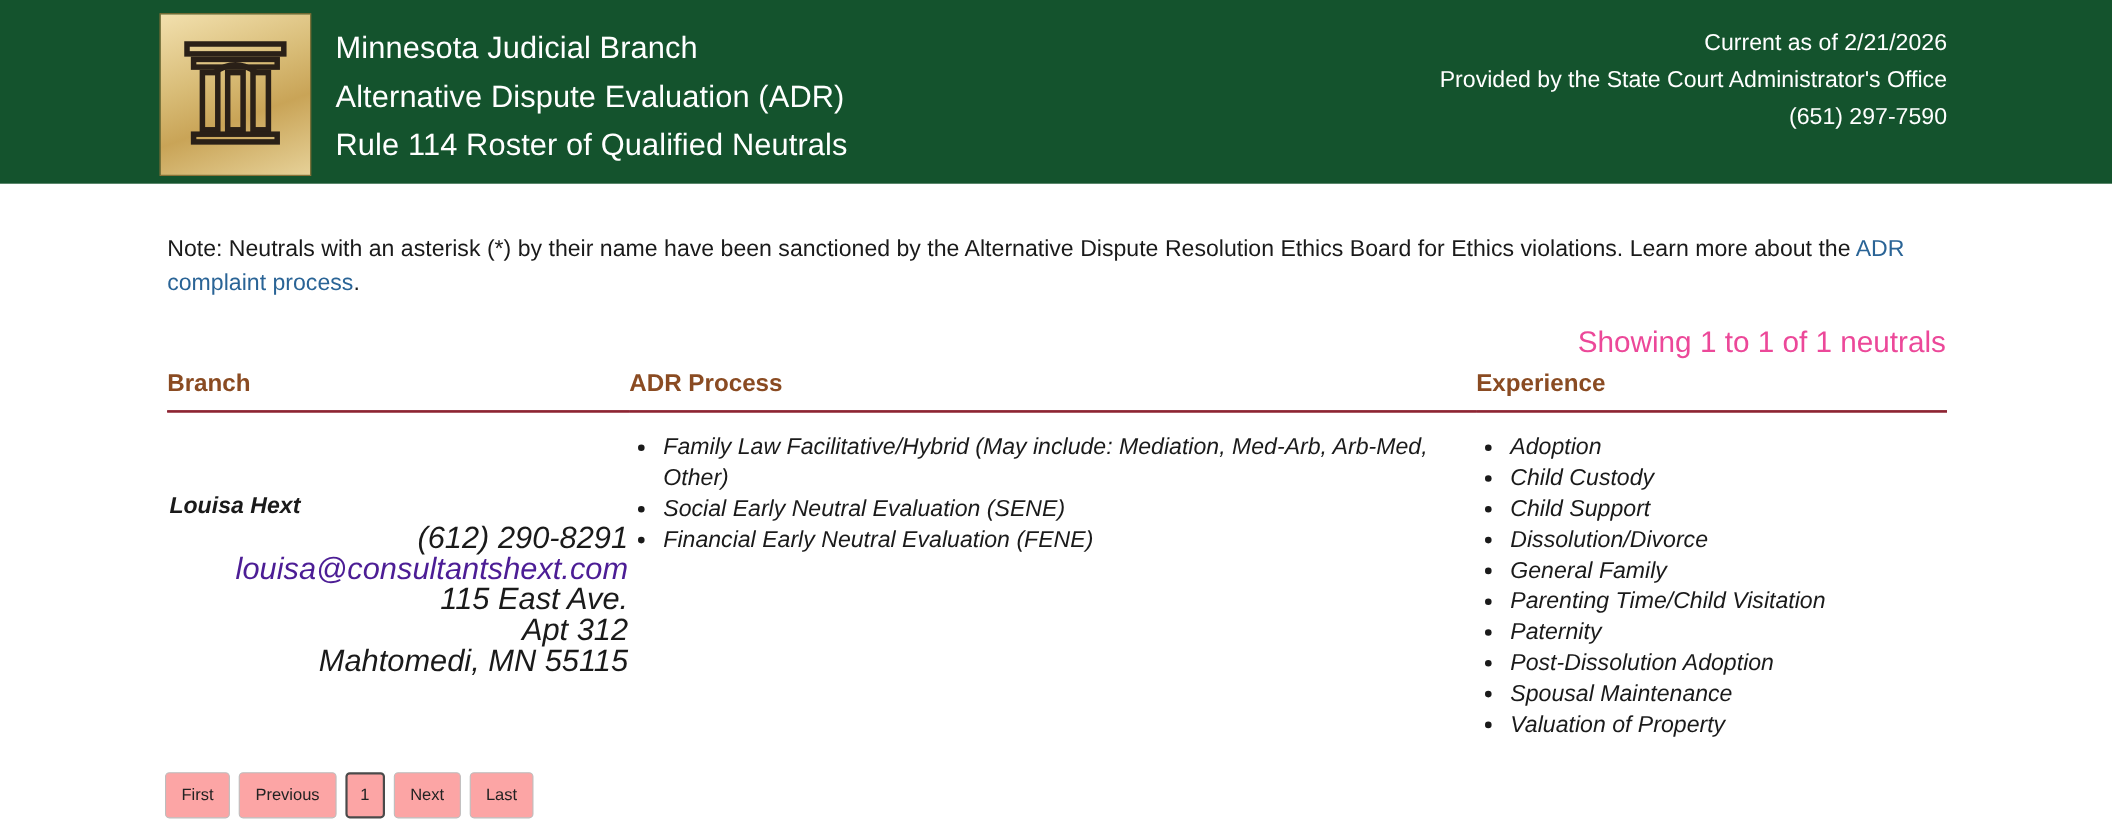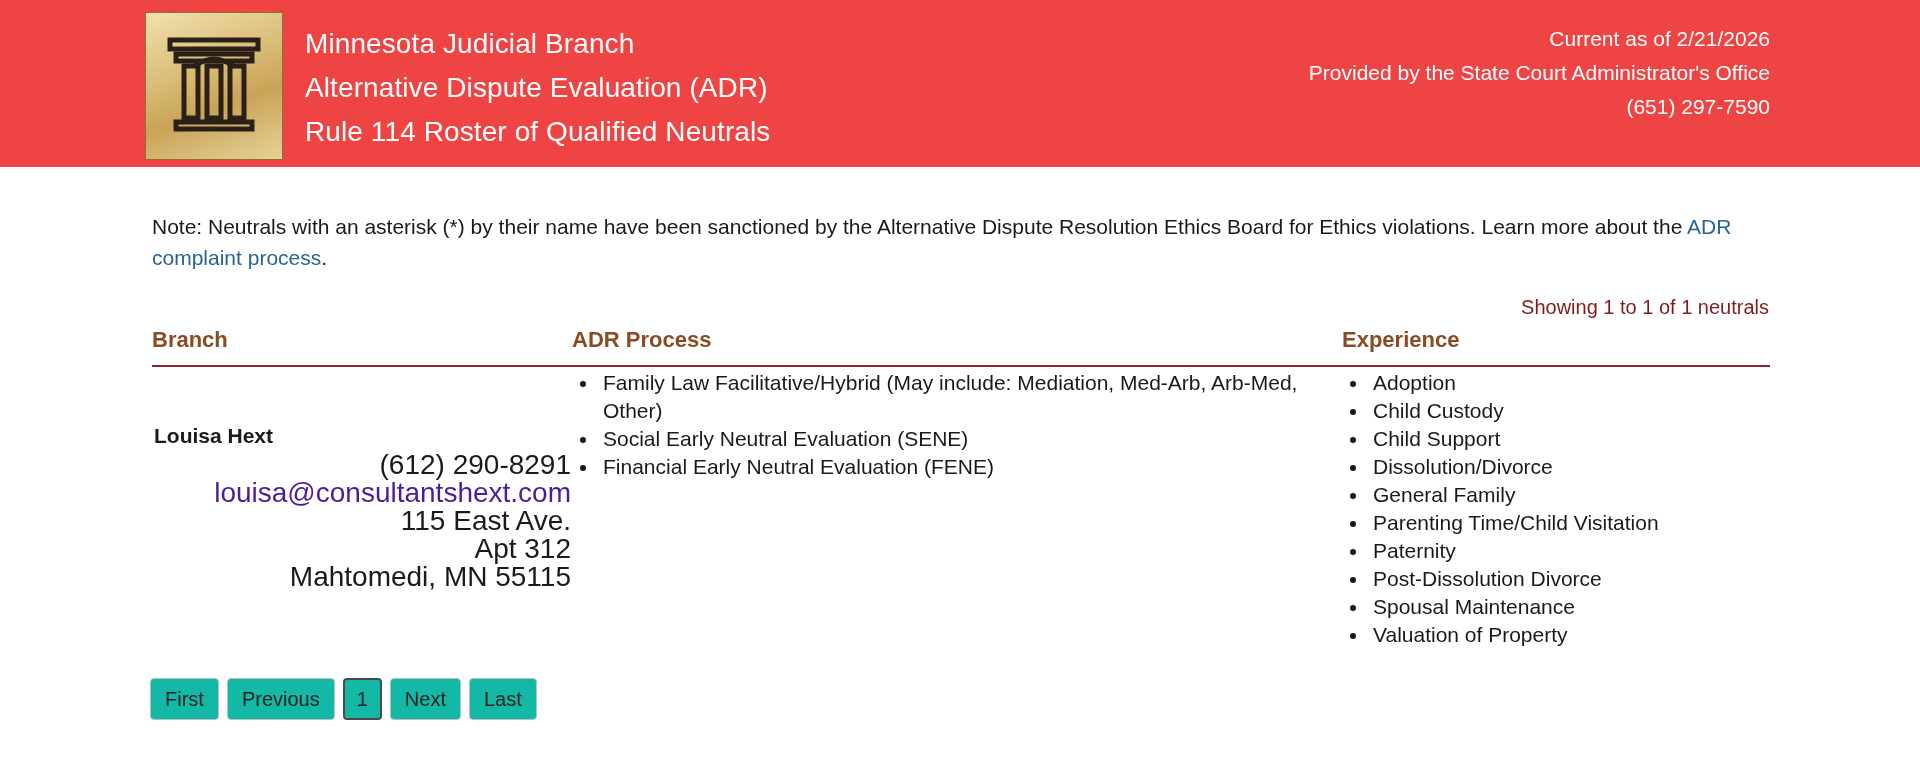--- a/index.html
+++ b/index.html
@@ -10,21 +10,21 @@
     color: #1a1a1a;
   }
   body {
     width: 1920px;
     height: 762px;
     overflow: hidden;
   }
 
   
   .header {
-    background: #ef4444;
+    background: #14532d;
     color: #ffffff;
     height: 167px;
     box-sizing: border-box;
     display: flex;
     align-items: flex-start;
     padding: 0;
     position: relative;
   }
   .header-inner {
     width: 100%;
@@ -83,22 +83,22 @@
     margin-top: 44px;
     max-width: 1590px;
   }
   .note a {
     color: #2a6496;
     text-decoration: none;
   }
 
   .showing {
     text-align: right;
-    font-size: 20px;
-    color: #7f1d1d;
+    font-size: 27px;
+    color: #ec4899;
     margin-top: 23px;
     padding-right: 1px;
   }
 
   
   table.roster {
     width: 100%;
     border-collapse: collapse;
     margin-top: 8px;
     table-layout: fixed;
@@ -111,23 +111,24 @@
     padding: 0 0 12px 0;
     border-bottom: 2px solid #8d2432;
     vertical-align: bottom;
   }
   th.col-neutral { width: 420px; padding-left: 2px; }
   th.col-process { width: 770px; }
   th.col-experience { width: auto; }
 
   table.roster td {
     vertical-align: top;
-    padding-top: 2px;
-    font-size: 21px;
-    line-height: 28px;
+    padding-top: 18px;
+    font-size: 21px;
+    line-height: 28px;
+    font-style: italic;
   }
   td.cell-neutral { padding-left: 2px; }
   .neutral-block {
     padding-top: 53px;
   }
   .neutral-name {
     font-weight: bold;
     font-size: 21px;
     line-height: 28px;
     margin-bottom: 1px;
@@ -160,23 +161,23 @@
 
   
   .pager {
     display: flex;
     gap: 8px;
     padding: 0 0 0 150px;
     margin-top: 28px;
   }
   .pager button {
     font-family: "Liberation Sans", sans-serif;
-    font-size: 20px;
+    font-size: 15px;
     color: #222;
-    background: #14b8a6;
+    background: #fca5a5;
     border: 1px solid #bdbdbd;
     border-radius: 4px;
     padding: 9px 14px;
     min-width: 38px;
     cursor: pointer;
     line-height: 22px;
   }
   .pager button.current {
     border: 2px solid #4a4a4a;
     font-weight: normal;
@@ -252,21 +253,21 @@
         </td>
         <td class="cell-experience">
           <ul class="bullets">
             <li>Adoption</li>
             <li>Child Custody</li>
             <li>Child Support</li>
             <li>Dissolution/Divorce</li>
             <li>General Family</li>
             <li>Parenting Time/Child Visitation</li>
             <li>Paternity</li>
-            <li>Post-Dissolution Divorce</li>
+            <li>Post-Dissolution Adoption</li>
             <li>Spousal Maintenance</li>
             <li>Valuation of Property</li>
           </ul>
         </td>
       </tr>
     </tbody>
   </table>
 </div>
 
 <div class="pager">

